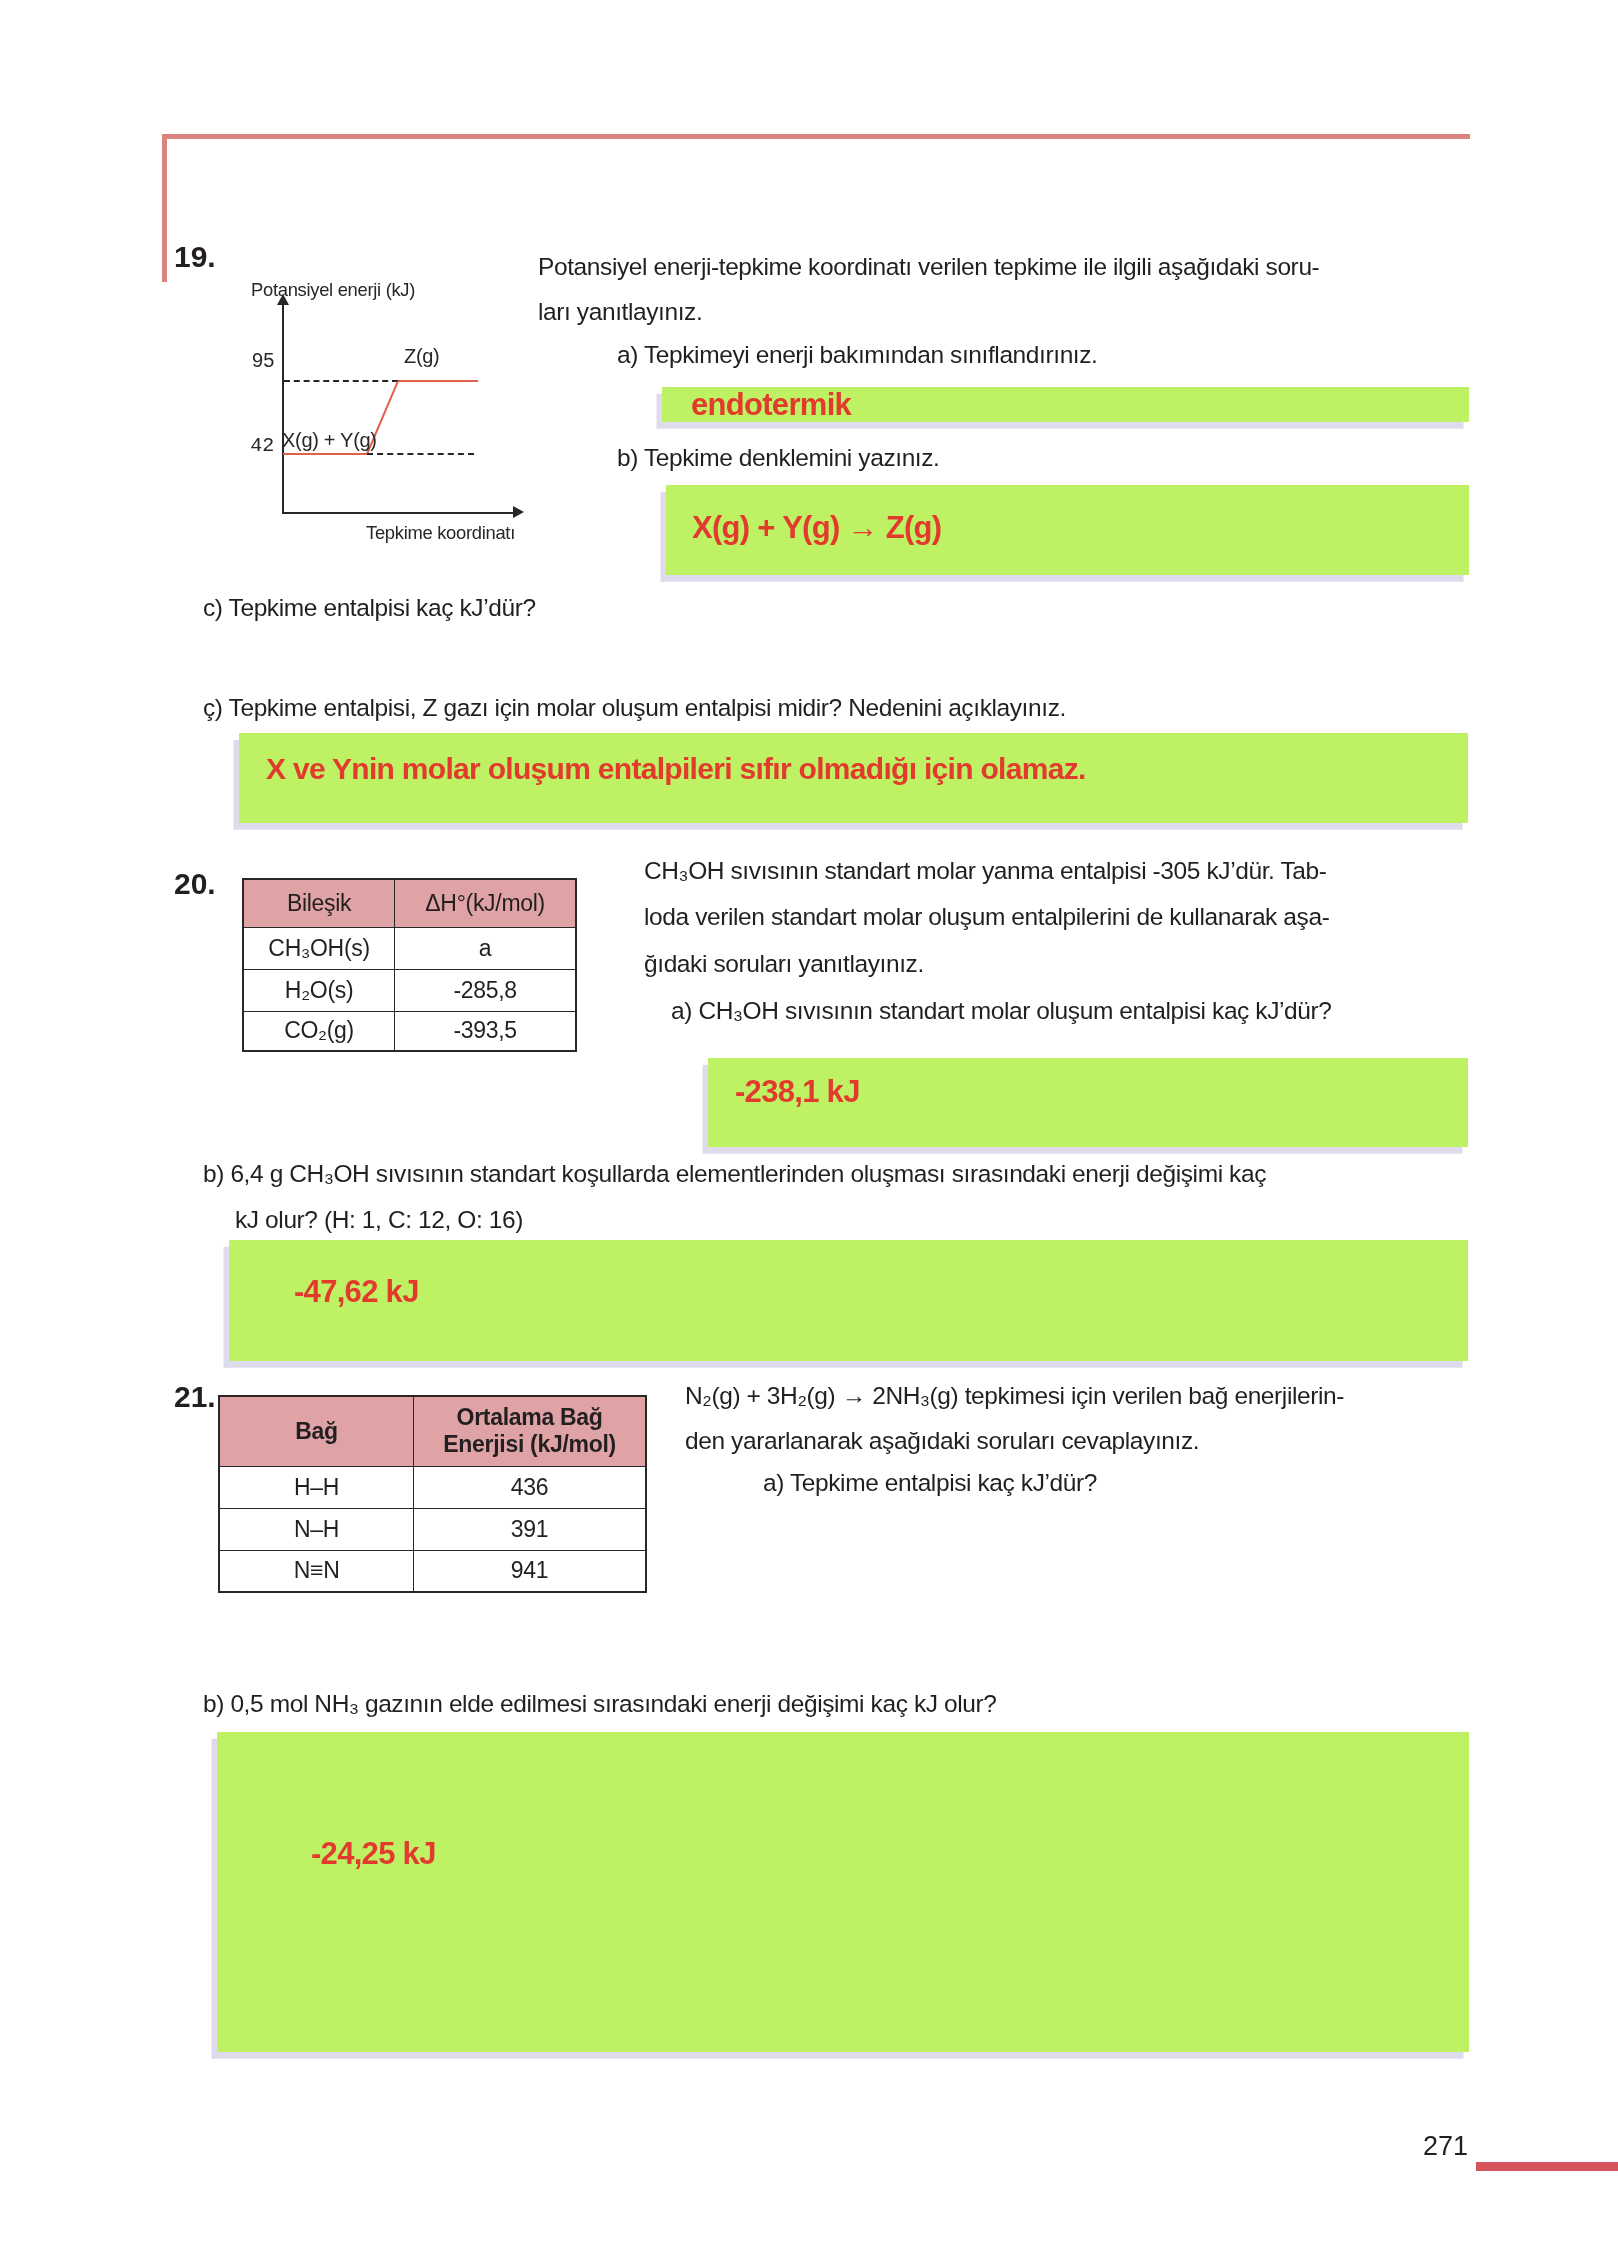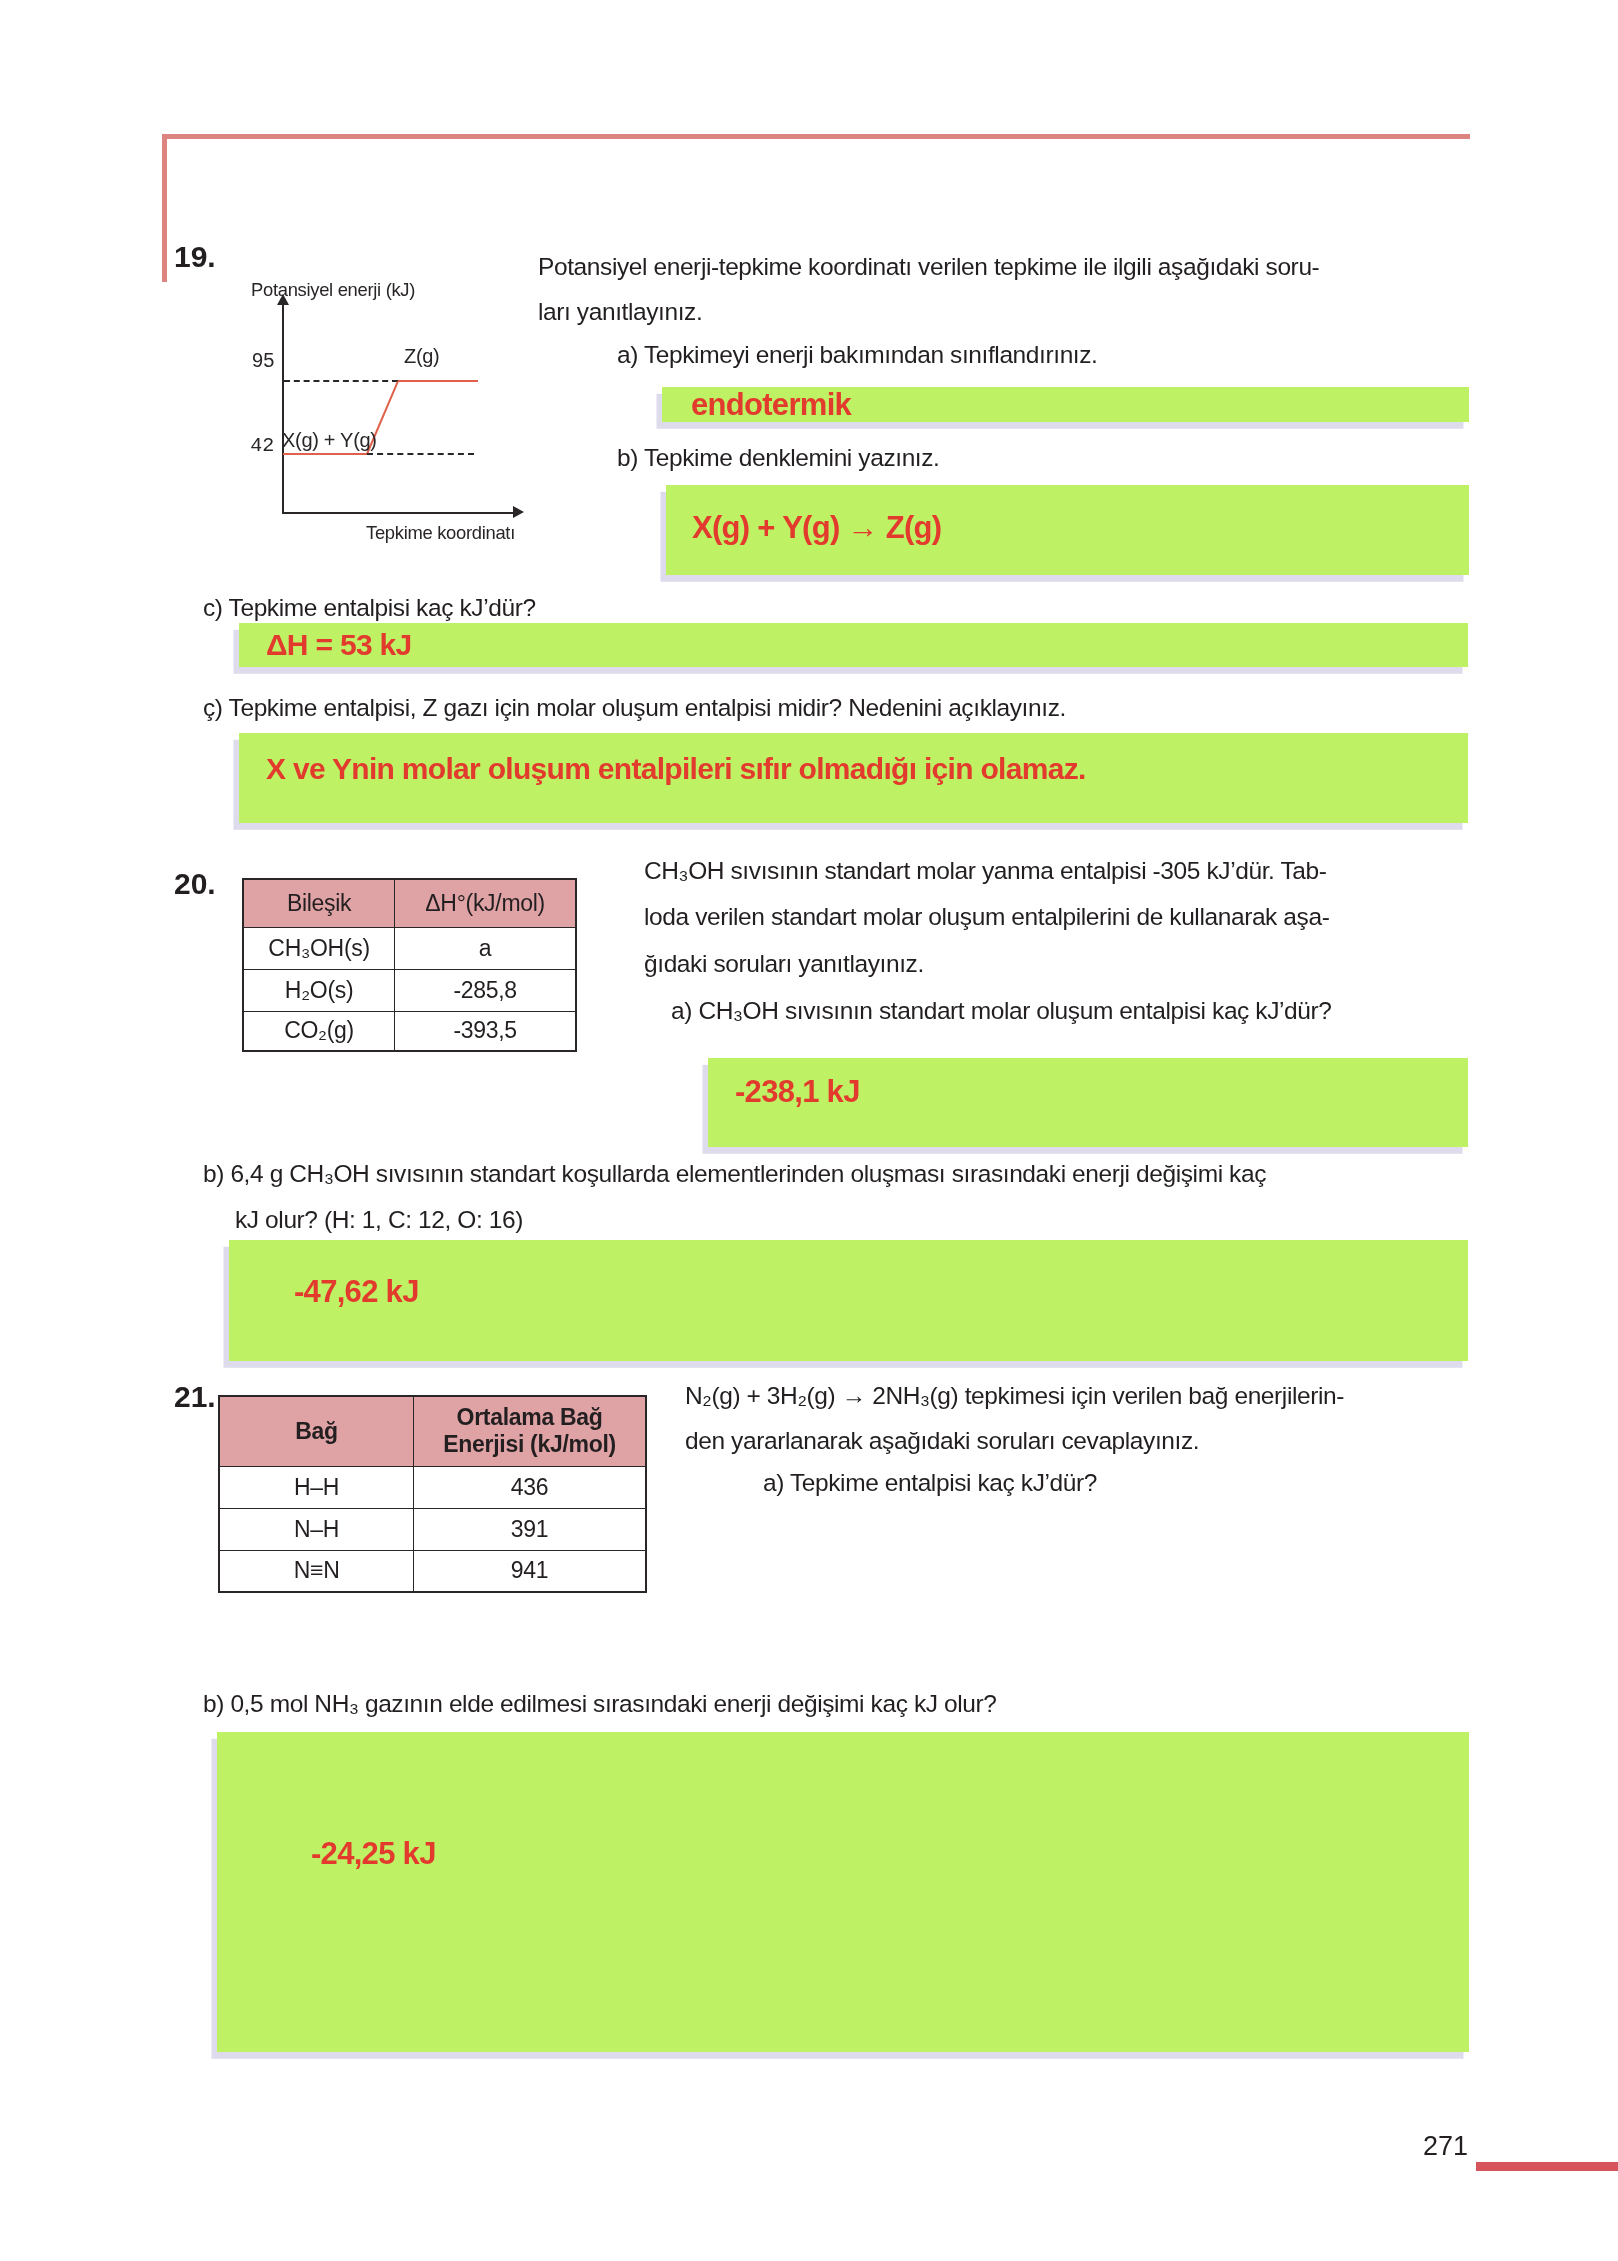--- a/index.html
+++ b/index.html
@@ -68,23 +68,20 @@
   <div class="abox" style="left:662px;top:387px;width:807px;height:35px;">
     <div class="ans" style="padding-left:29px;line-height:35px;">endotermik</div>
   </div>
 
   <div class="abs body-text" style="left:617px;top:444px;">b) Tepkime denklemini yazınız.</div>
   <div class="abox" style="left:666px;top:485px;width:803px;height:90px;">
     <div class="ans" style="padding-left:26px;padding-top:24.5px;">X(g) + Y(g) → Z(g)</div>
   </div>
 
   <div class="abs body-text" style="left:203px;top:594px;">c) Tepkime entalpisi kaç kJ’dür?</div>
-  <div class="abox" style="left:239px;top:623px;width:1229px;height:44px;">
-    <div class="ans" style="padding-left:27px;line-height:44px;font-size:30px;">ΔH = 53 kJ</div>
-  </div>
 
   <div class="abs body-text" style="left:203px;top:694px;">ç) Tepkime entalpisi, Z gazı için molar oluşum entalpisi midir? Nedenini açıklayınız.</div>
   <div class="abox" style="left:239px;top:733px;width:1229px;height:90px;">
     <div class="ans" style="padding-left:27px;padding-top:19px;font-size:30px;">X ve Ynin molar oluşum entalpileri sıfır olmadığı için olamaz.</div>
   </div>
 
   <div class="abs qnum" style="left:174px;top:867px;">20.</div>
 
   <table class="qtable" style="left:242px;top:878px;width:335px;">
     <tbody>

